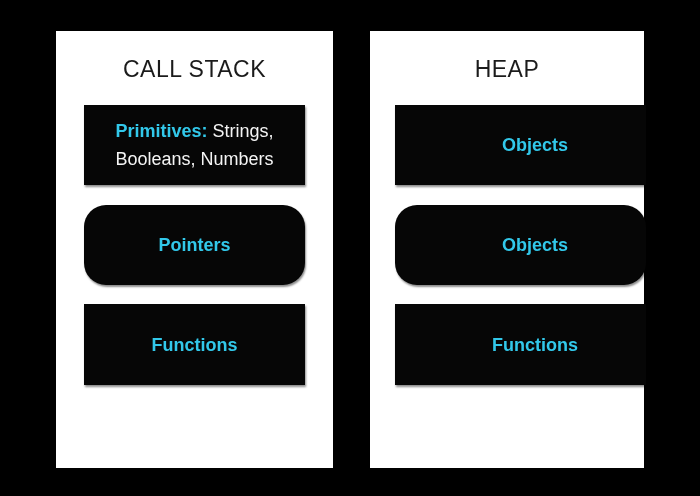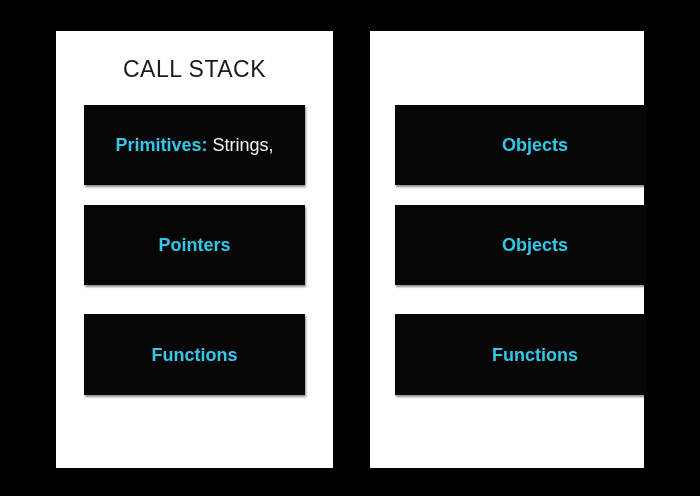--- a/index.html
+++ b/index.html
@@ -43,22 +43,22 @@
     background: var(--box_bg, #060606);
     display: flex;
     align-items: center;
     justify-content: center;
     text-align: center;
     box-shadow: 1px 2px 2px rgba(0,0,0,0.45);
   }
   .panel-left  .box { left: 28px; width: 221px; }
   .panel-right .box { left: 25px; width: 222px; padding-left: 29px; }
   .box-1 { top: 74px;  height: 80px; }
-  .box-2 { top: 174px; height: 80px; }
-  .box-3 { top: 283px; height: 81px; }
+  .box-2 { top: 174px; height: 80px; border-radius: 22px; }
+  .box-3 { top: 273px; height: 81px; }
 
   .box-text {
     font-size: 18px;
     line-height: 28px;
     padding: 0 10px;
   }
   .accent {
     color: var(--accent, #32c8ea);
     font-weight: 700;
   }
@@ -71,37 +71,39 @@
 <body>
 
 <div class="canvas">
 
   <section class="panel panel-left">
     <h2 class="panel-title">CALL STACK</h2>
 
     <div class="box box-1">
       <div class="box-text">
         <span class="accent">Primitives:</span><span class="plain"> Strings,</span><br>
+        <span class="plain">Booleans, Numbers</span>
       </div>
     </div>
 
     <div class="box box-2">
       <div class="box-text">
         <span class="accent">Pointers</span>
       </div>
     </div>
 
     <div class="box box-3">
       <div class="box-text">
         <span class="accent">Functions</span><br>
       </div>
     </div>
   </section>
 
   <section class="panel panel-right">
+    <h2 class="panel-title">HEAP</h2>
 
     <div class="box box-1">
       <div class="box-text">
         <span class="accent">Objects</span>
       </div>
     </div>
 
     <div class="box box-2">
       <div class="box-text">
         <span class="accent">Objects</span>

